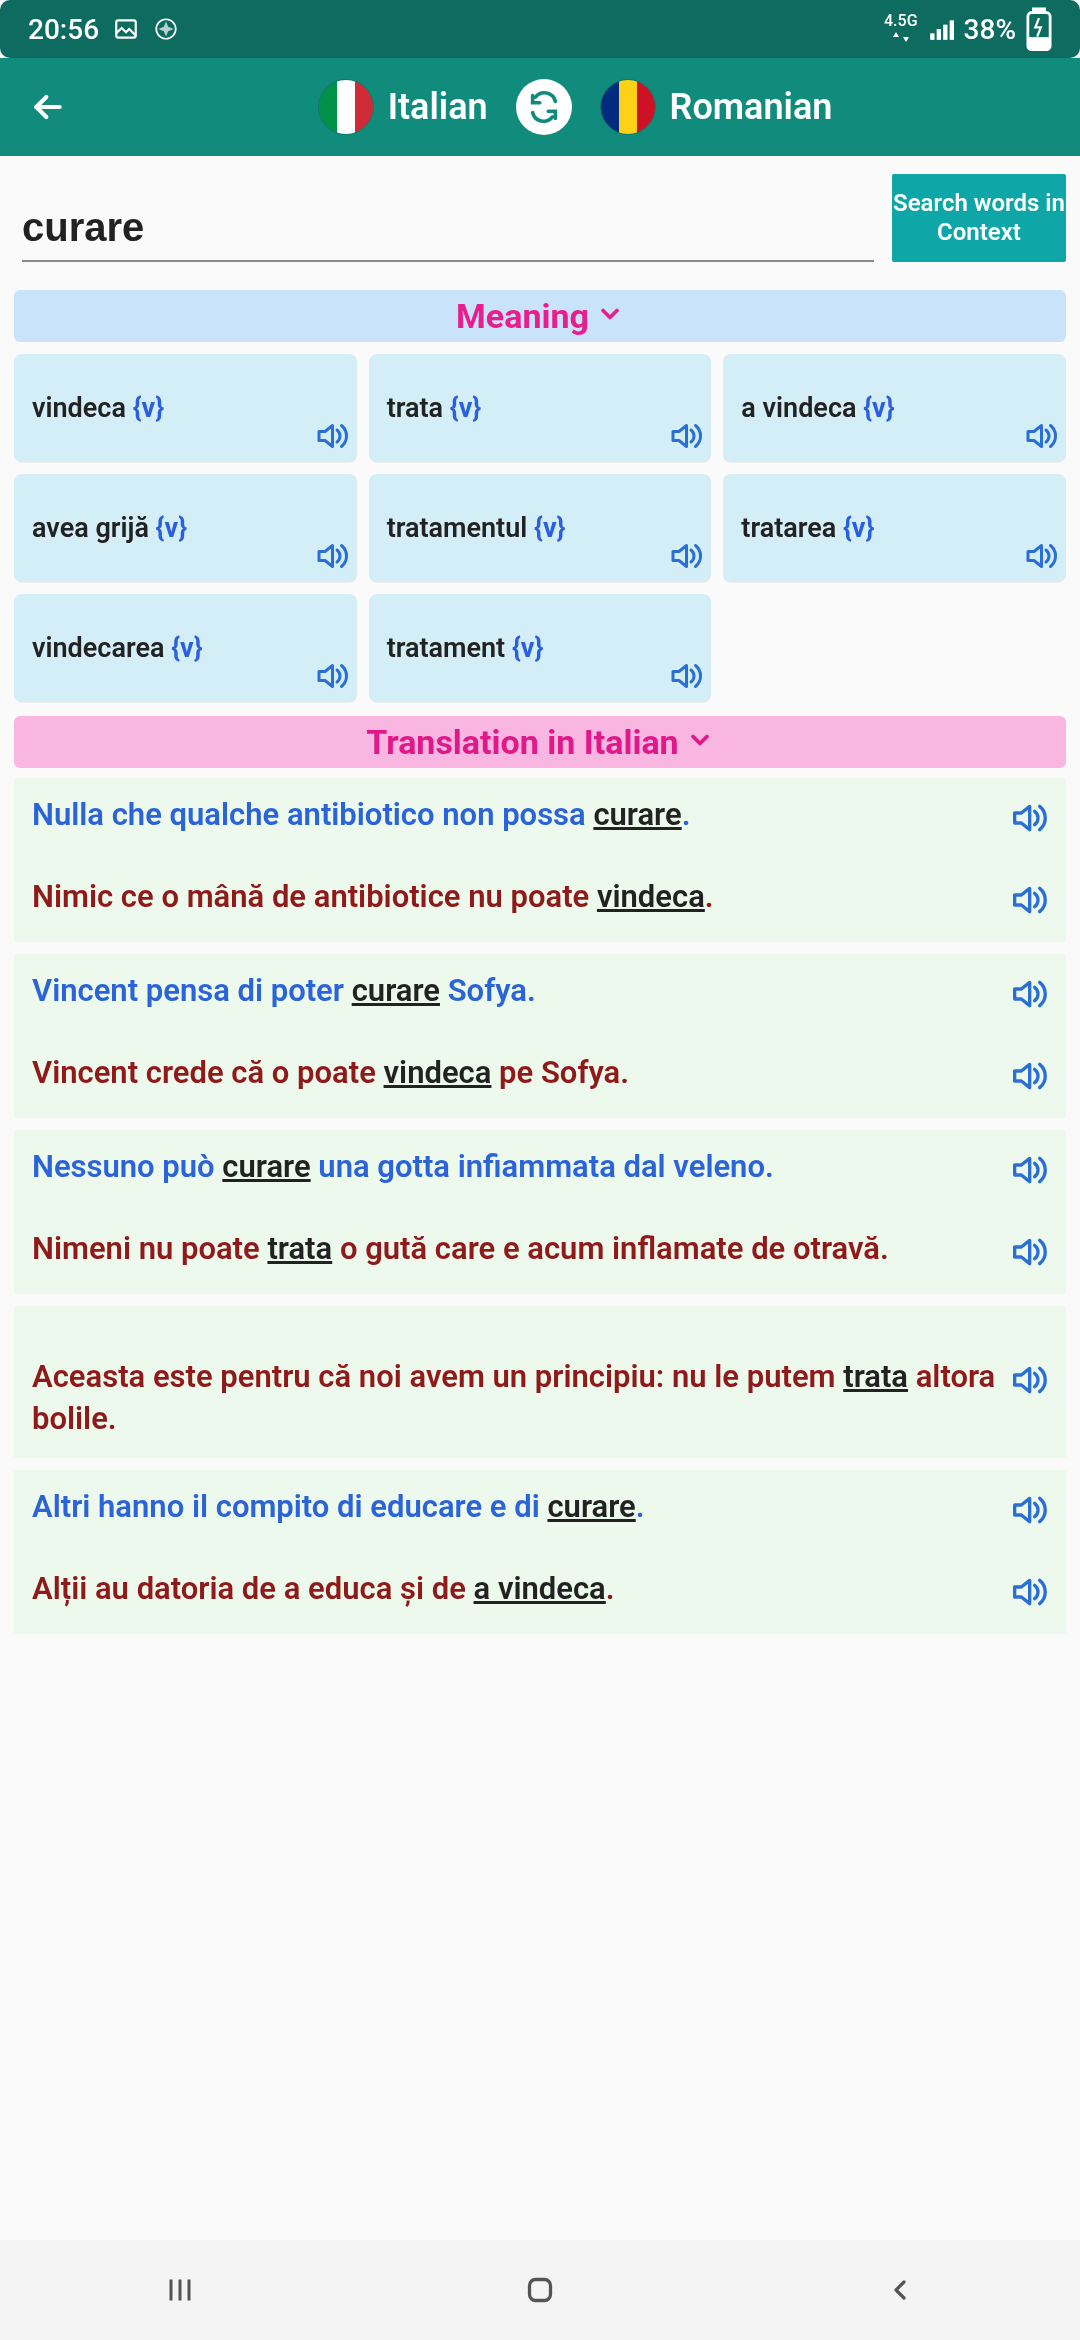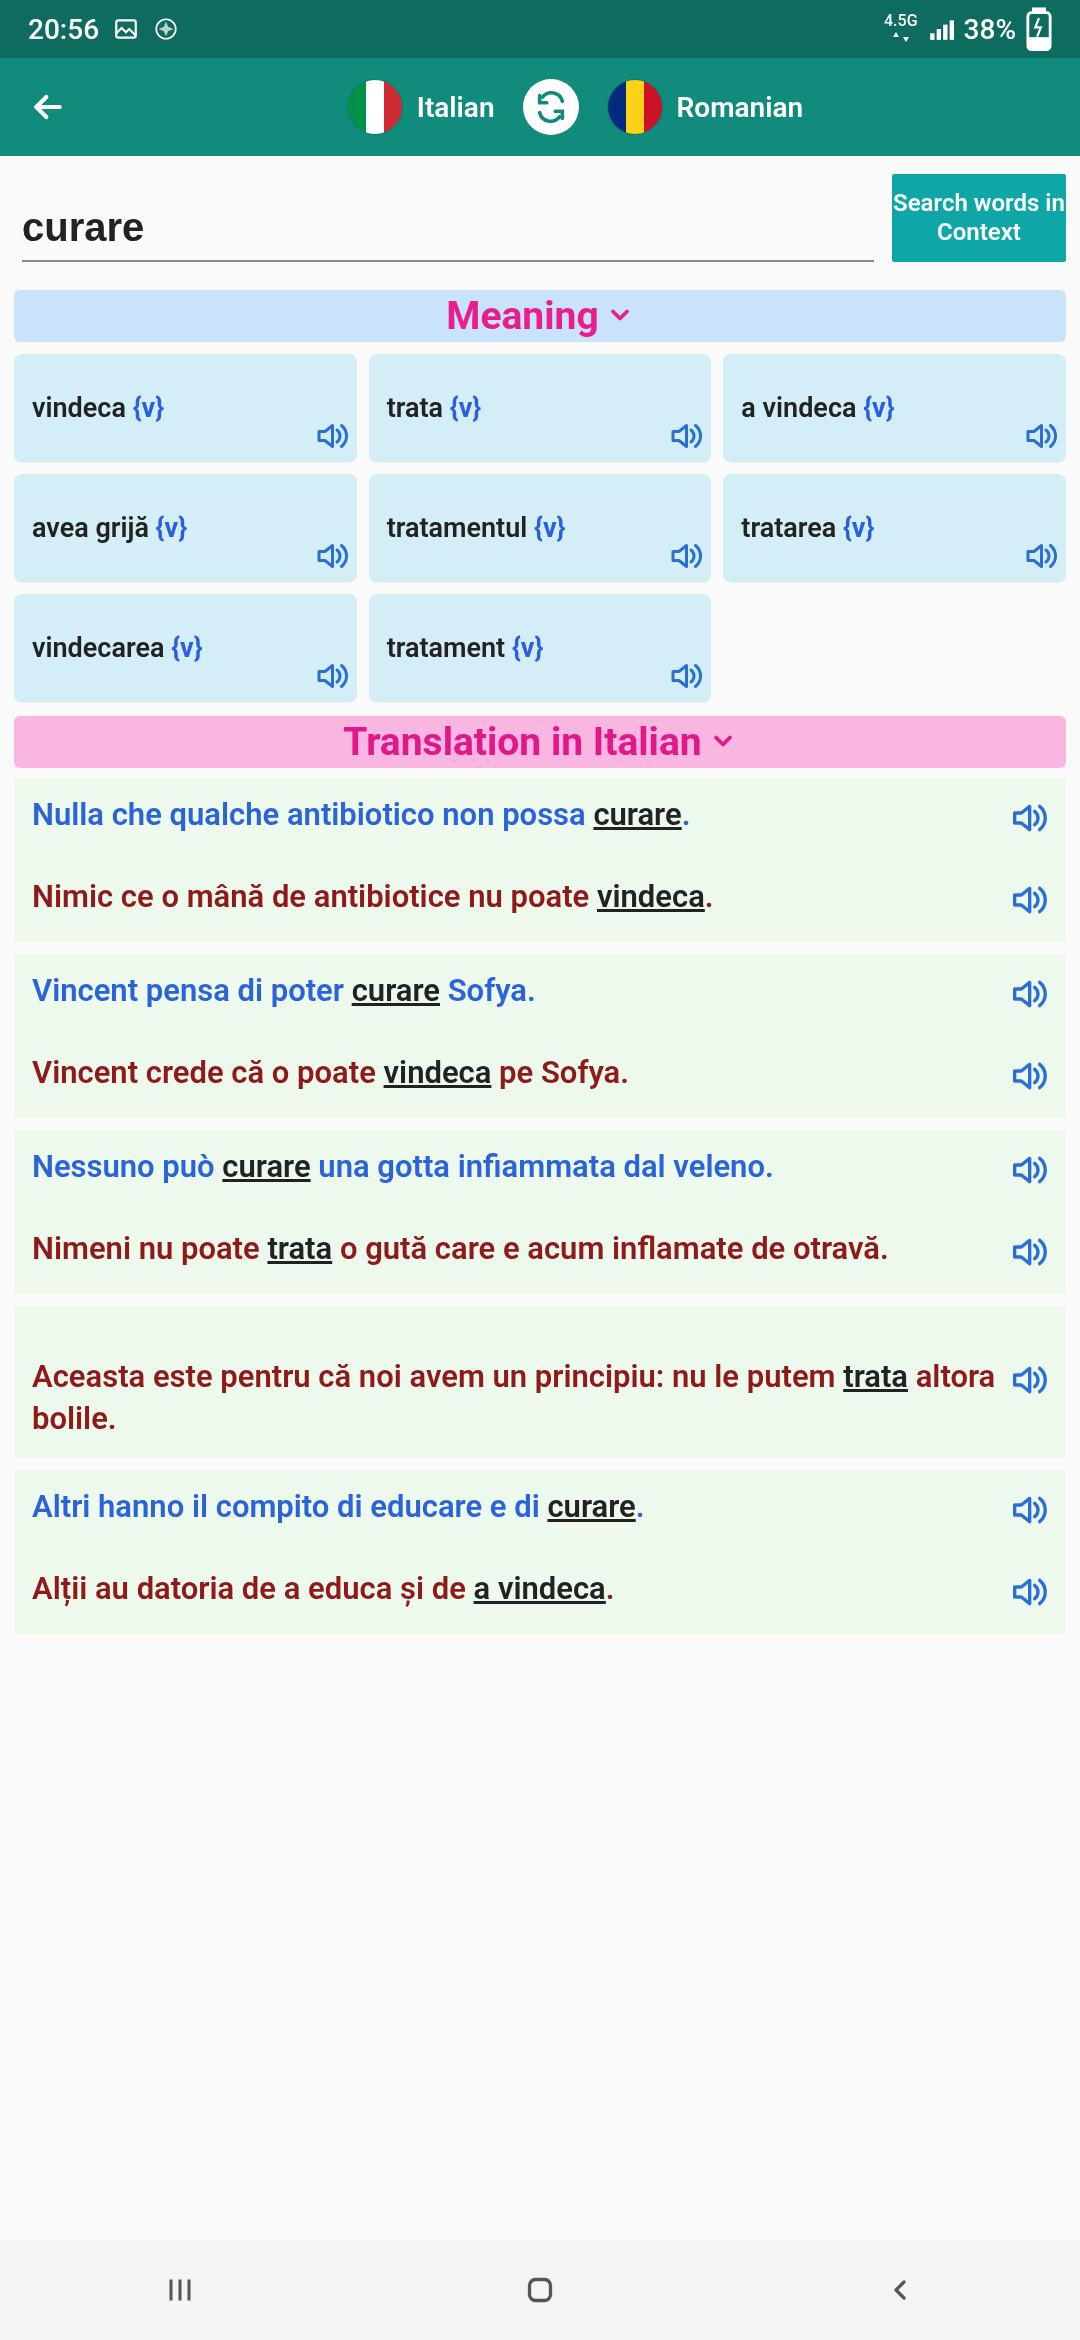--- a/index.html
+++ b/index.html
@@ -2,35 +2,35 @@
 <html><head>
 <meta charset="utf-8">
 <style>
   * { margin: 0; padding: 0; box-sizing: border-box; }
   html, body { width: 1080px; height: 2340px; font-family: -apple-system, Roboto, "Segoe UI", sans-serif; background: #fafafa; overflow: hidden; }
 
   
   .status-bar {
     height: 58px; background: #0e6b5f; color: #fff;
     display: flex; align-items: center; justify-content: space-between;
-    padding: 0 28px; font-size: 28px; font-weight: 500;
+    padding: 0 28px; font-size: 28px; font-weight: 500; border-radius: 10px;
   }
   .status-left { display: flex; align-items: center; gap: 14px; }
   .status-right { display: flex; align-items: center; gap: 10px; }
   .sb-icon { width: 26px; height: 26px; display: inline-flex; align-items: center; justify-content: center; }
 
   
   .lang-bar {
     height: 98px; background: #118c7c;
     display: flex; align-items: center; padding: 0 18px;
   }
   .back-btn { width: 60px; height: 60px; display: flex; align-items: center; justify-content: center; margin-right: 40px; }
   .lang-group { flex: 1; display: flex; align-items: center; justify-content: center; gap: 28px; }
   .lang-item { display: flex; align-items: center; gap: 14px; }
-  .lang-label { color: #fff; font-size: 28px; font-weight: 600; }
+  .lang-label { color: #fff; font-size: 36px; font-weight: 600; }
   .flag { width: 56px; height: 56px; border-radius: 50%; overflow: hidden; border: 1px solid rgba(0,0,0,0.15); }
   .flag div { height: 100%; }
   .swap-btn {
     width: 56px; height: 56px; border-radius: 50%; background: #fff;
     display: flex; align-items: center; justify-content: center;
   }
   .spacer-right { width: 30px; }
 
   
   .search-row {
@@ -46,21 +46,21 @@
     font-size: 24px; font-weight: 600; text-align: center;
     display: flex; align-items: center; justify-content: center;
     border-radius: 2px; line-height: 1.2;
   }
 
   .content { padding: 0 14px; }
 
   
   .section-header {
     height: 52px; border-radius: 6px; display: flex; align-items: center; justify-content: center;
-    gap: 7px; font-size: 39px; font-weight: 700; margin-top: 10px;
+    gap: 7px; font-size: 34px; font-weight: 700; margin-top: 10px;
   }
   .meaning-header { background: #c9e3fb; color: #e91e8e; }
   .context-header { background: #f8b6e0; color: #e0188a; margin-top: 14px; margin-bottom: 10px; }
 
   
   .meaning-grid {
     display: grid; grid-template-columns: repeat(3, 1fr); gap: 12px; margin-top: 12px;
   }
   .meaning-card {
     background: #d3eef7; border-radius: 8px; height: 108px; position: relative;

